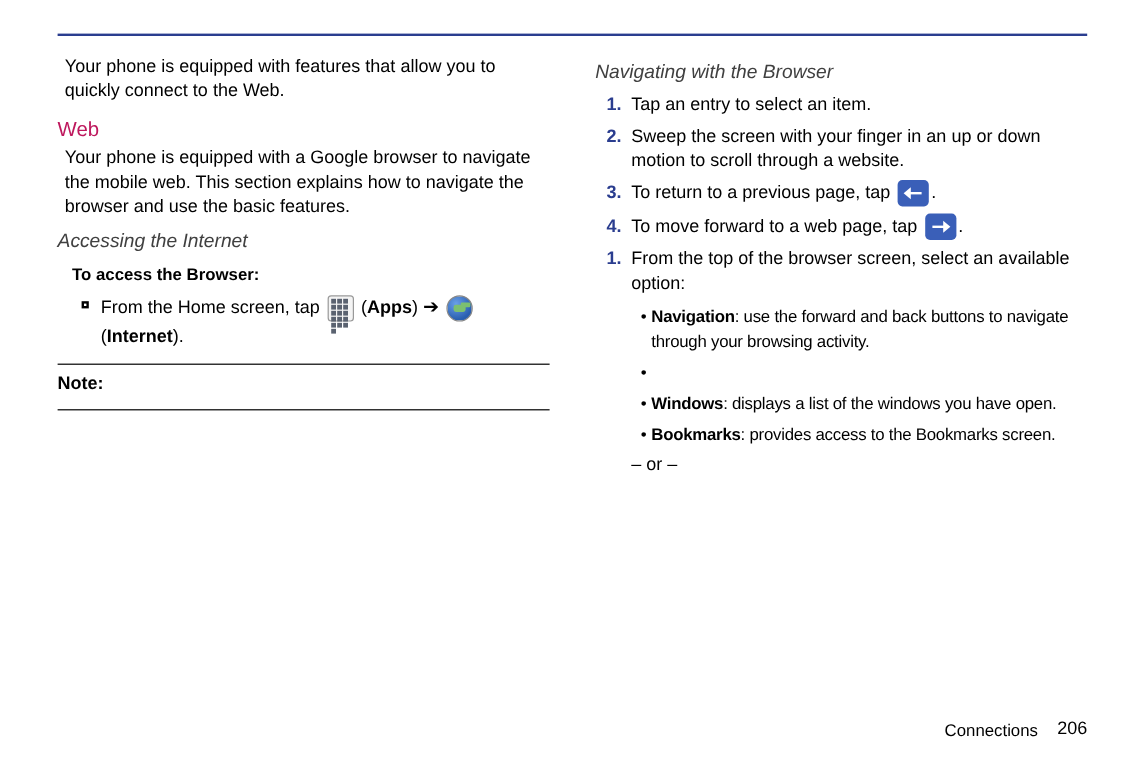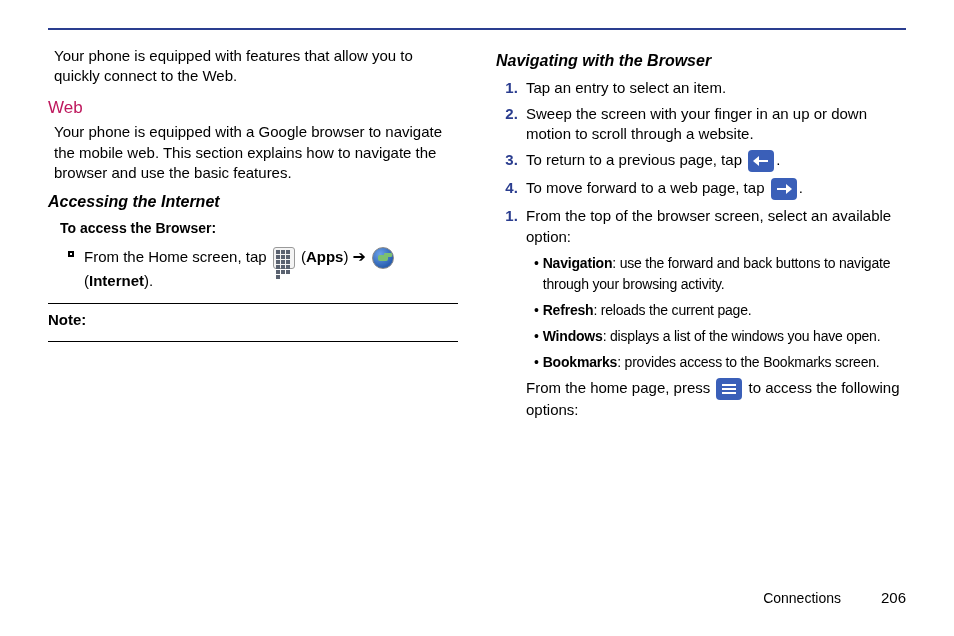--- a/index.html
+++ b/index.html
@@ -43,23 +43,23 @@
     margin: 4px 0 10px 0;
     padding-left: 6px;
   }
   .h2 {
     color: #be185d;
     font-weight: normal;
     font-size: 17px;
     margin: 6px 0 0 0;
   }
   .h3 {
-    color: #000000;
+    color: #404040;
     font-style: italic;
-    font-weight: bold;
+    font-weight: normal;
     font-size: 16px;
     margin: 8px 0 6px 0;
   }
   .body-p {
     margin: 3px 0 8px 0;
     padding-left: 6px;
   }
   .bold { font-weight: bold; }
   .sub-bold {
     font-weight: bold;
@@ -188,26 +188,26 @@
     gap: 4px;
     margin-bottom: 5px;
   }
   .sub-bullets .dot { flex:none; }
   .or-line {
     margin: 4px 0 6px 0;
     font-size: 15px;
   }
   .footer {
     position: absolute;
-    bottom: 30px;
+    bottom: 20px;
     right: 48px;
     font-size: 14px;
     display: flex;
     align-items: center;
-    gap: 40px;
+    gap: 16px;
     margin-left: 36px;
   }
   .page-num { font-size: 15px; }
   .arrow { font-size: 16px; }
   .cond { font-family: Arial, sans-serif; letter-spacing: -0.2px; }
 </style>
 </head>
 <body>
 
 <div class="page">
@@ -276,34 +276,31 @@
       <ol class="numlist">
         <li>
           <span>From the top of the browser screen, select an available option:</span>
           <div class="sub-bullets cond">
             <div class="sb">
                 <span class="dot">•</span>
                 <span><span class="bold">Navigation</span><span>: use the forward and back buttons to navigate through your browsing activity.</span></span>
               </div>
             <div class="sb">
                 <span class="dot">•</span>
-                <span><span class="bold">Refresh</span><span>: reloads the current page.</span></span>
               </div>
             <div class="sb">
                 <span class="dot">•</span>
                 <span><span class="bold">Windows</span><span>: displays a list of the windows you have open.</span></span>
               </div>
             <div class="sb">
                 <span class="dot">•</span>
                 <span><span class="bold">Bookmarks</span><span>: provides access to the Bookmarks screen.</span></span>
               </div>
           </div>
-          <div>
-            <span>From the home page, press </span><span class="menu-btn"></span><span> to access the following options:</span>
-          </div>
+          <div class="or-line">– or –</div>
         </li>
       </ol>
     </div>
 
   </div>
 
   <div class="footer">
     <span>Connections</span>
     <span class="page-num">206</span>
   </div>

